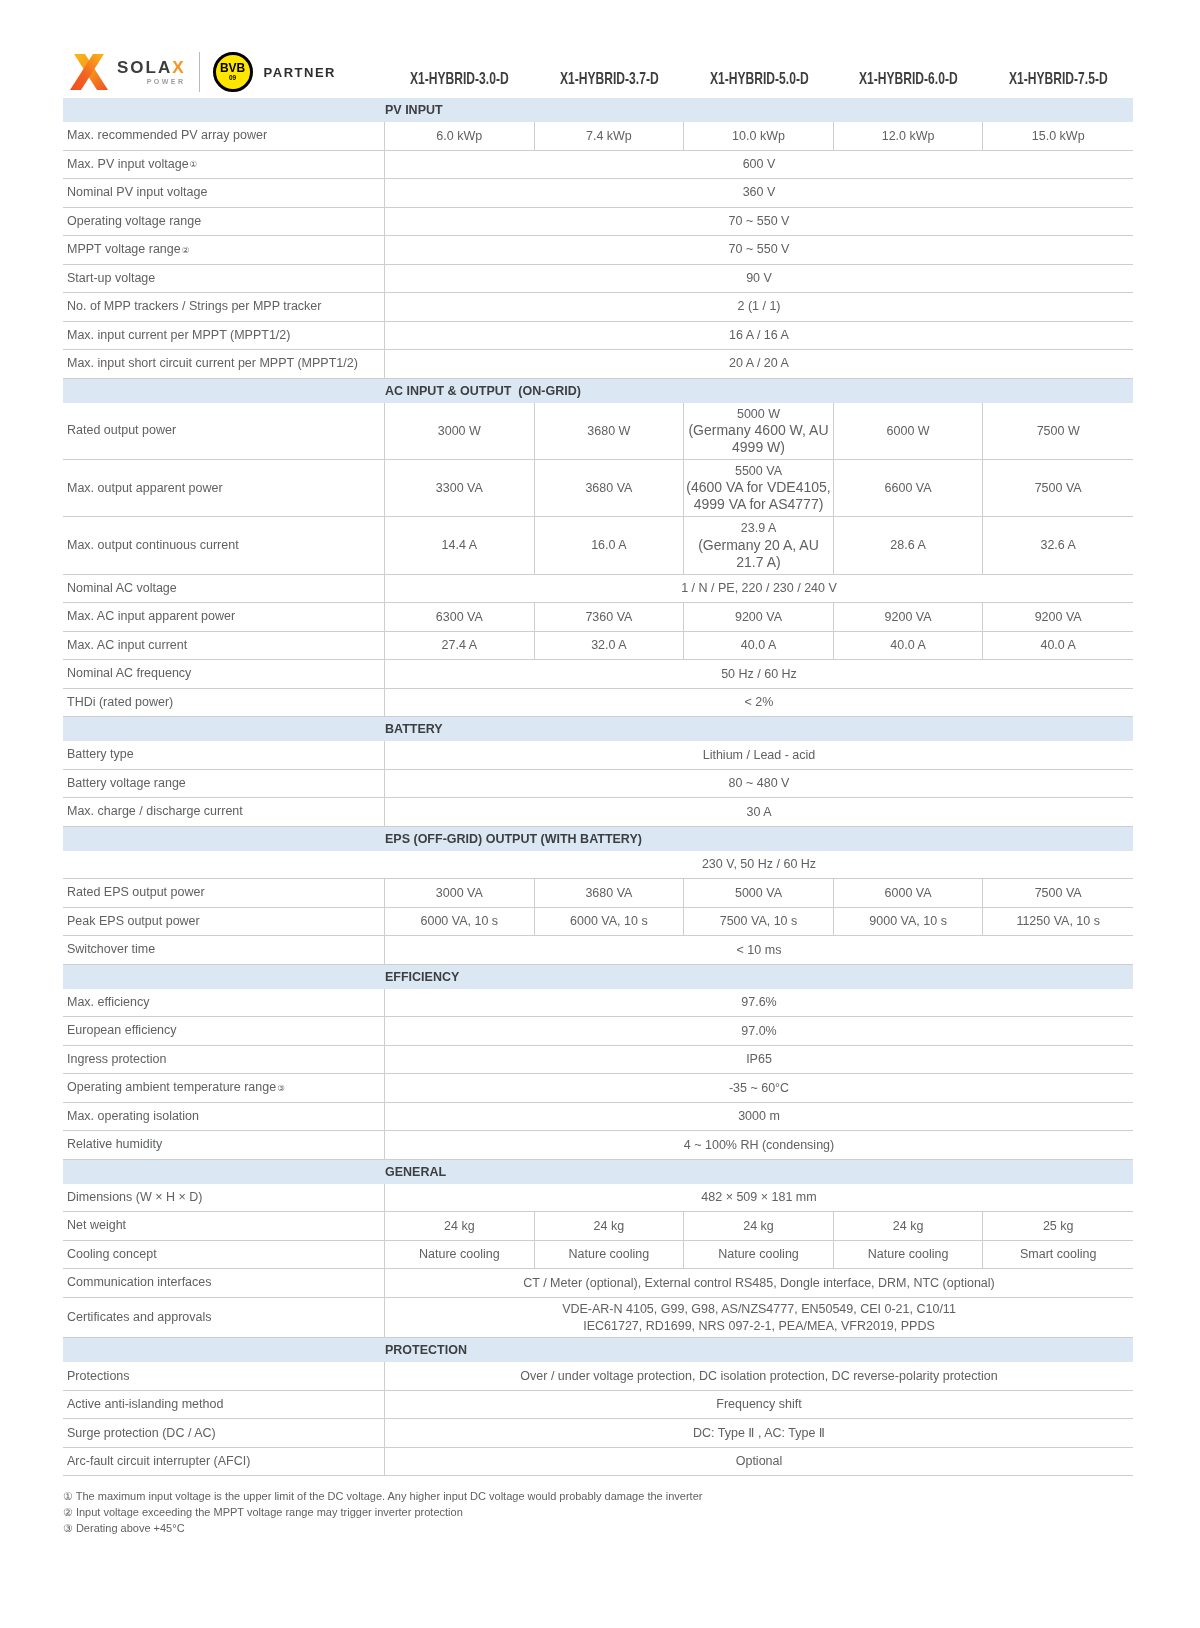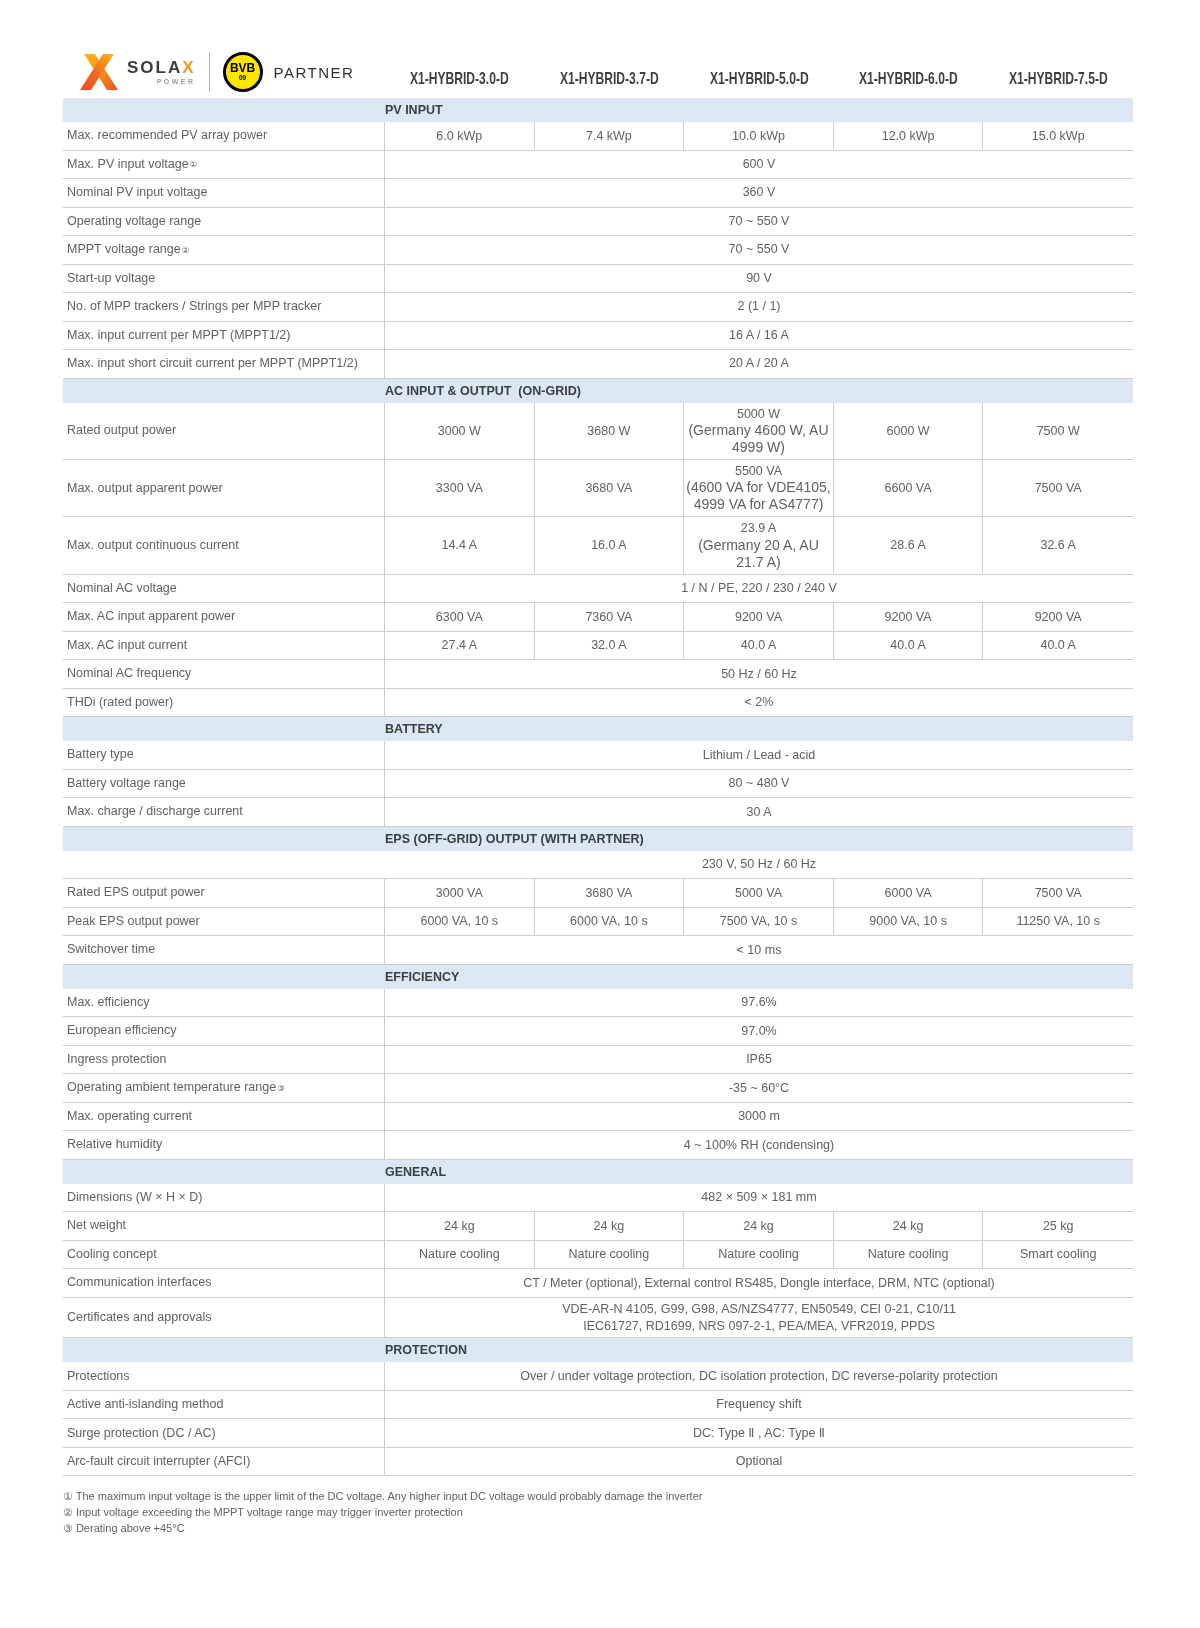--- a/index.html
+++ b/index.html
@@ -1,32 +1,32 @@
 <!DOCTYPE html>
 <html><head>
 <meta charset="utf-8">
 <style>
   html,body{margin:0;padding:0;background:#fff;}
   .page{position:relative;width:1200px;height:1628px;background:#fff;overflow:hidden;
         font-family:"Liberation Sans",sans-serif;color:#5f6163;}
 
   
-  .logo-row{position:absolute;left:78px;top:48px;height:48px;display:flex;align-items:center;gap:13px;}
+  .logo-row{position:absolute;left:68px;top:48px;height:48px;display:flex;align-items:center;gap:13px;}
   .solax{display:flex;align-items:center;gap:7px;}
   .solax-text{display:flex;flex-direction:column;align-items:flex-end;line-height:1;}
   .solax-brand{font-weight:bold;font-size:17px;letter-spacing:2px;color:#3b3c3e;}
   .solax-brand .x-org{color:#f7941e;}
   .solax-power{font-size:7px;font-weight:bold;letter-spacing:2.5px;color:#9b9da0;margin-top:2px;}
   .logo-divider{width:1px;height:40px;background:#b7b9bc;}
   .bvb{display:flex;align-items:center;gap:11px;}
   .bvb-badge{width:40px;height:40px;border-radius:50%;background:#ffe600;border:3px solid #000;
              box-sizing:border-box;display:flex;flex-direction:column;align-items:center;justify-content:center;line-height:1;}
   .bvb-letters{font-weight:bold;font-size:12px;color:#000;letter-spacing:0;}
   .bvb-year{font-weight:bold;font-size:6.5px;color:#000;margin-top:1px;}
-  .partner{font-weight:normal;font-size:15px;letter-spacing:1.5px;color:#2d2e30;}
+  .partner{font-weight:bold;font-size:13px;letter-spacing:1.5px;color:#2d2e30;}
 
   
   .content{position:absolute;left:63px;top:70px;width:1070px;}
   .models-row{display:grid;grid-template-columns:322px repeat(5,1fr);margin-bottom:10px;}
   .model-cell{text-align:center;}
   .model-cell span{display:inline-block;white-space:nowrap;font-weight:bold;font-size:15.5px;color:#3d3e40;
                    transform:scale(0.78,1.08);letter-spacing:0px;}
   .sec{background:#dbe8f4;height:24px;display:grid;grid-template-columns:322px 1fr;align-items:center;}
   .sec-label{grid-column:2;font-weight:bold;font-size:12.5px;color:#3d3e40;white-space:pre;}
   .row{display:grid;grid-template-columns:322px repeat(5,1fr);border-bottom:1px solid #cdced0;min-height:27.5px;}
@@ -333,21 +333,21 @@
         </div>
         <div class="row">
           <div class="lab">
             <span>Max. charge / discharge current</span>
           </div>
           <div class="val vspan last">
             <div class="main">30 A</div>
           </div>
         </div>
         <div class="sec">
-          <div class="sec-label">EPS (OFF-GRID) OUTPUT (WITH PARTNER)</div>
+          <div class="sec-label">EPS (OFF-GRID) OUTPUT (WITH BATTERY)</div>
         </div>
         <div class="row">
           <div class="val vspan last">
             <div class="main">230 V, 50 Hz / 60 Hz</div>
           </div>
         </div>
         <div class="row">
           <div class="lab">
             <span>Rated EPS output power</span>
           </div>
@@ -426,21 +426,21 @@
           <div class="lab">
             <span>Operating ambient temperature range</span>
             <sup>③</sup>
           </div>
           <div class="val vspan last">
             <div class="main">-35 ~ 60°C</div>
           </div>
         </div>
         <div class="row">
           <div class="lab">
-            <span>Max. operating current</span>
+            <span>Max. operating isolation</span>
           </div>
           <div class="val vspan last">
             <div class="main">3000 m</div>
           </div>
         </div>
         <div class="row">
           <div class="lab">
             <span>Relative humidity</span>
           </div>
           <div class="val vspan last">

